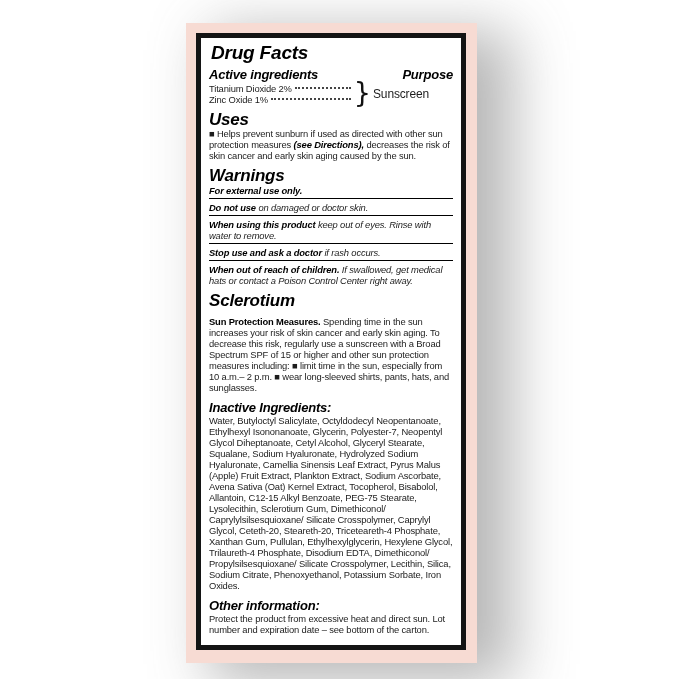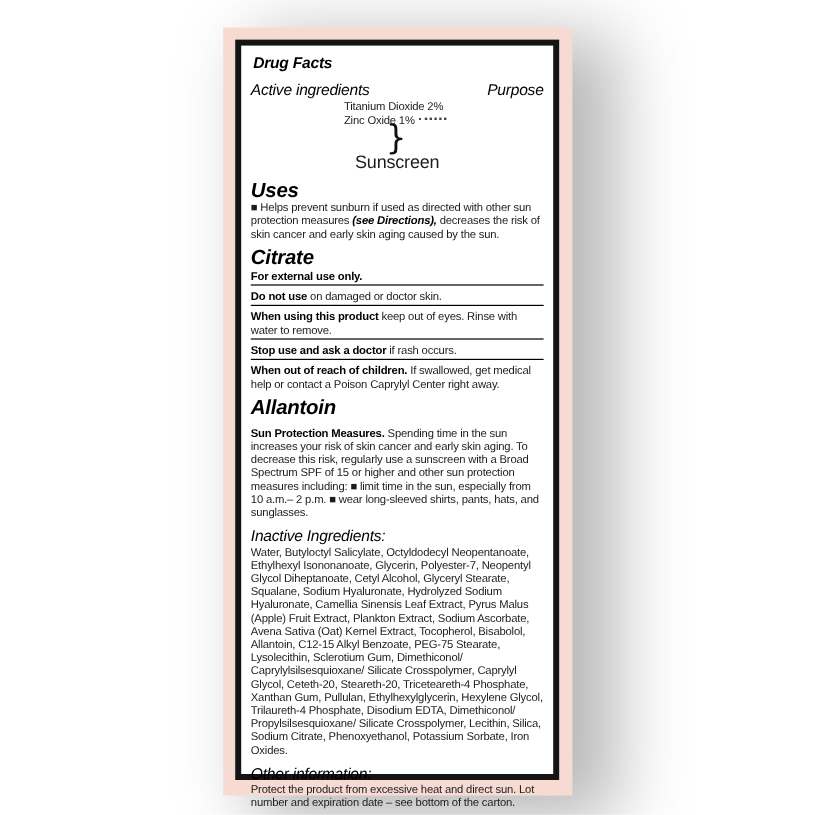--- a/index.html
+++ b/index.html
@@ -15,45 +15,45 @@
   }
   
   .label-box{
     position:absolute;left:10px;top:10px;right:11px;bottom:13px;
     border:5px solid #141414;background:#ffffff;
     padding:4px 8px 5px 8px;
     display:flex;flex-direction:column;
     color:#1c1c1c;
   }
   .title{
-    font-style:italic;font-weight:bold;font-size:13px;line-height:19px;color:#000;
+    font-style:italic;font-weight:bold;font-size:19px;line-height:19px;color:#000;
     letter-spacing:-0.2px;padding:1px 0 2px 2px;
   }
   .rule-med{height:3px;background:#000;margin:1px 0;}
   .rule-med2{height:2px;background:#000;margin:2px 0;}
   .bar{height:4px;background:#000;margin:2px 0;}
   .rule-thin{height:1px;background:#000;margin:2px 0;}
   .sec{padding:1px 0 2px 0;}
   .h1{font-style:italic;font-weight:bold;font-size:17px;line-height:16px;color:#000;letter-spacing:-0.2px;}
-  .h2{font-style:italic;font-weight:normal;font-size:13px;line-height:15px;color:#000;letter-spacing:-0.2px;}
+  .h2{font-style:italic;font-weight:bold;font-size:13px;line-height:15px;color:#000;letter-spacing:-0.2px;}
   .body-txt{font-size:9.4px;line-height:11px;letter-spacing:-0.15px;color:#1c1c1c;}
   .b{font-weight:bold;color:#000;}
   .bi{font-weight:bold;font-style:italic;color:#000;}
   
   .active-head{display:flex;justify-content:space-between;align-items:baseline;}
-  .active-body{display:flex;align-items:center;margin-top:1px;flex-direction:column;}
+  .active-body{display:flex;align-items:center;margin-top:1px;}
   .ing-col{flex:1;}
   .ing-line{display:flex;align-items:baseline;font-size:9.4px;line-height:11px;letter-spacing:-0.15px;}
   .dots{flex:1;border-bottom:2px dotted #444;margin:0 3px;transform:translateY(-3px);}
   .brace{
     font-family:"DejaVu Sans", sans-serif;font-size:27px;font-weight:400;color:#111;
     transform:scaleY(1.05);line-height:22px;margin:0 2px 0 0;
   }
-  .purpose-val{width:80px;text-align:center;font-size:15px;letter-spacing:-0.15px;}
-  .warn-item{padding:0.5px 0;}
+  .purpose-val{width:80px;text-align:left;font-size:12px;letter-spacing:-0.15px;}
+  .warn-item{padding:0.5px 0;font-style:italic;}
 </style>
 </head>
 <body>
 
 <div class="carton">
   <div class="label-box">
 
     <div class="title">Drug Facts</div>
     <div class="rule-med"></div>
 
@@ -81,36 +81,36 @@
     <div class="bar"></div>
 
     <div class="sec">
       <div class="h1">Uses</div>
       <div class="body-txt"><span>■ Helps prevent sunburn if used as directed with other sun protection measures </span><span class="bi">(see Directions),</span><span> decreases the risk of skin cancer and early skin aging caused by the sun.</span></div>
     </div>
 
     <div class="bar"></div>
 
     <div class="sec">
-      <div class="h1">Citrate</div>
+      <div class="h1">Warnings</div>
       <div class="body-txt warn-item"><span class="b">For external use only.</span><span></span></div>
       <div class="rule-thin"></div>
       <div class="body-txt warn-item"><span class="b">Do not use</span><span> on damaged or doctor skin.</span></div>
       <div class="rule-thin"></div>
       <div class="body-txt warn-item"><span class="b">When using this product</span><span> keep out of eyes. Rinse with water to remove.</span></div>
       <div class="rule-thin"></div>
       <div class="body-txt warn-item"><span class="b">Stop use and ask a doctor</span><span> if rash occurs.</span></div>
       <div class="rule-thin"></div>
-      <div class="body-txt warn-item"><span class="b">When out of reach of children.</span><span> If swallowed, get medical help or contact a Poison Caprylyl Center right away.</span></div>
+      <div class="body-txt warn-item"><span class="b">When out of reach of children.</span><span> If swallowed, get medical hats or contact a Poison Control Center right away.</span></div>
     </div>
 
     <div class="bar"></div>
 
     <div class="sec">
-      <div class="h1">Allantoin</div>
+      <div class="h1">Sclerotium</div>
     </div>
 
     <div class="rule-med2"></div>
 
     <div class="sec">
       <div class="body-txt"><span class="b">Sun Protection Measures.</span><span> Spending time in the sun increases your risk of skin cancer and early skin aging. To decrease this risk, regularly use a sunscreen with a Broad Spectrum SPF of 15 or higher and other sun protection measures including: ■ limit time in the sun, especially from 10 a.m.– 2 p.m. ■ wear long-sleeved shirts, pants, hats, and sunglasses.</span></div>
     </div>
 
     <div class="bar"></div>
 

